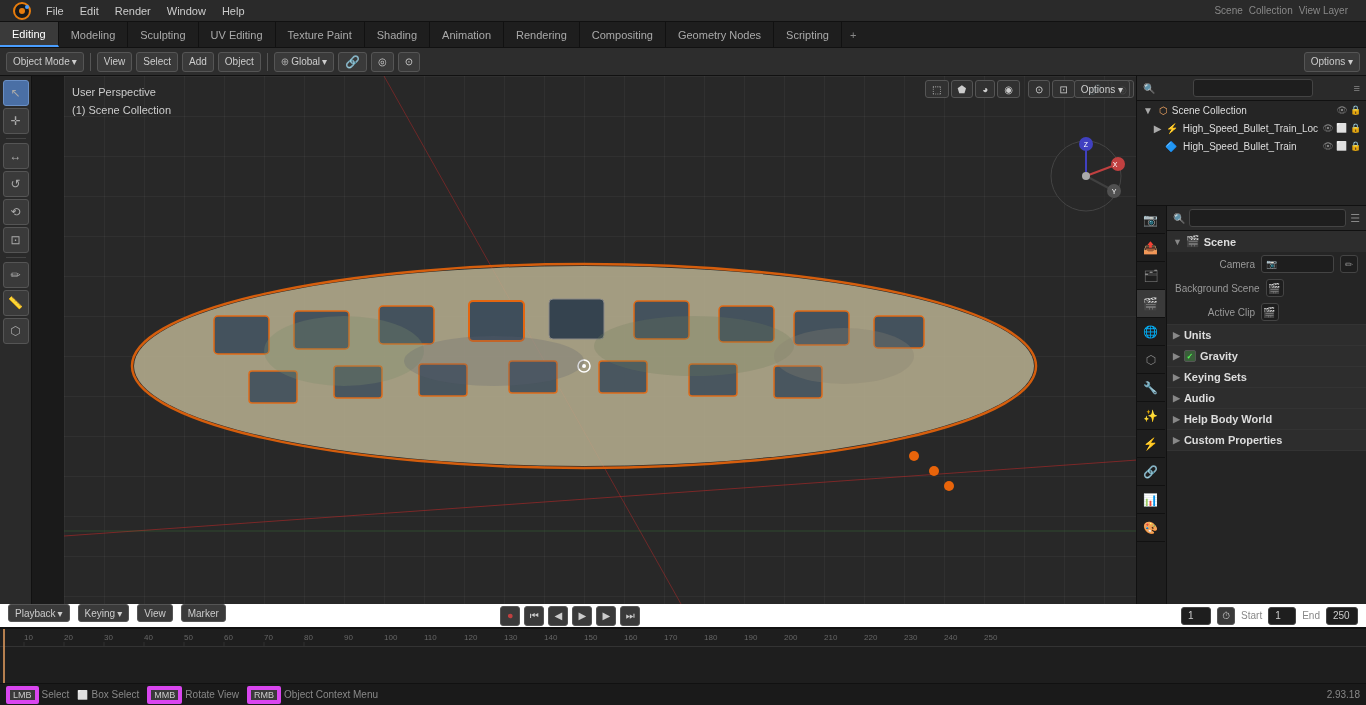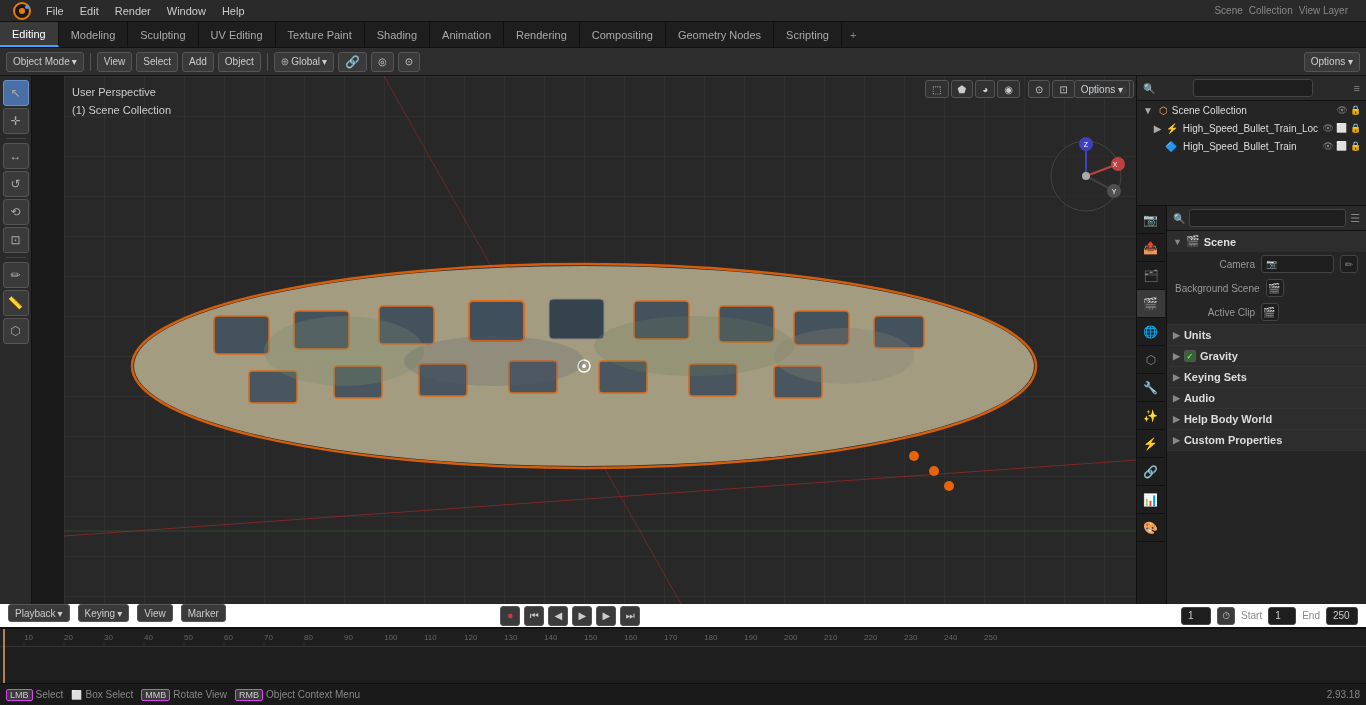--- a/index.html
+++ b/index.html
@@ -442,21 +442,21 @@
     }
     .status-item {
       display: flex;
       align-items: center;
       gap: 3px;
       color: #888;
       font-size: 10px;
     }
     .status-key {
       background: #3a3a3a;
-      border: 1px solid #d946ef;
+      border: 4px solid #d946ef;
       border-radius: 2px;
       padding: 0 3px;
       font-size: 9px;
       color: #ccc;
     }
     .status-right {
       margin-left: auto;
       color: #888;
       font-size: 10px;
     }

